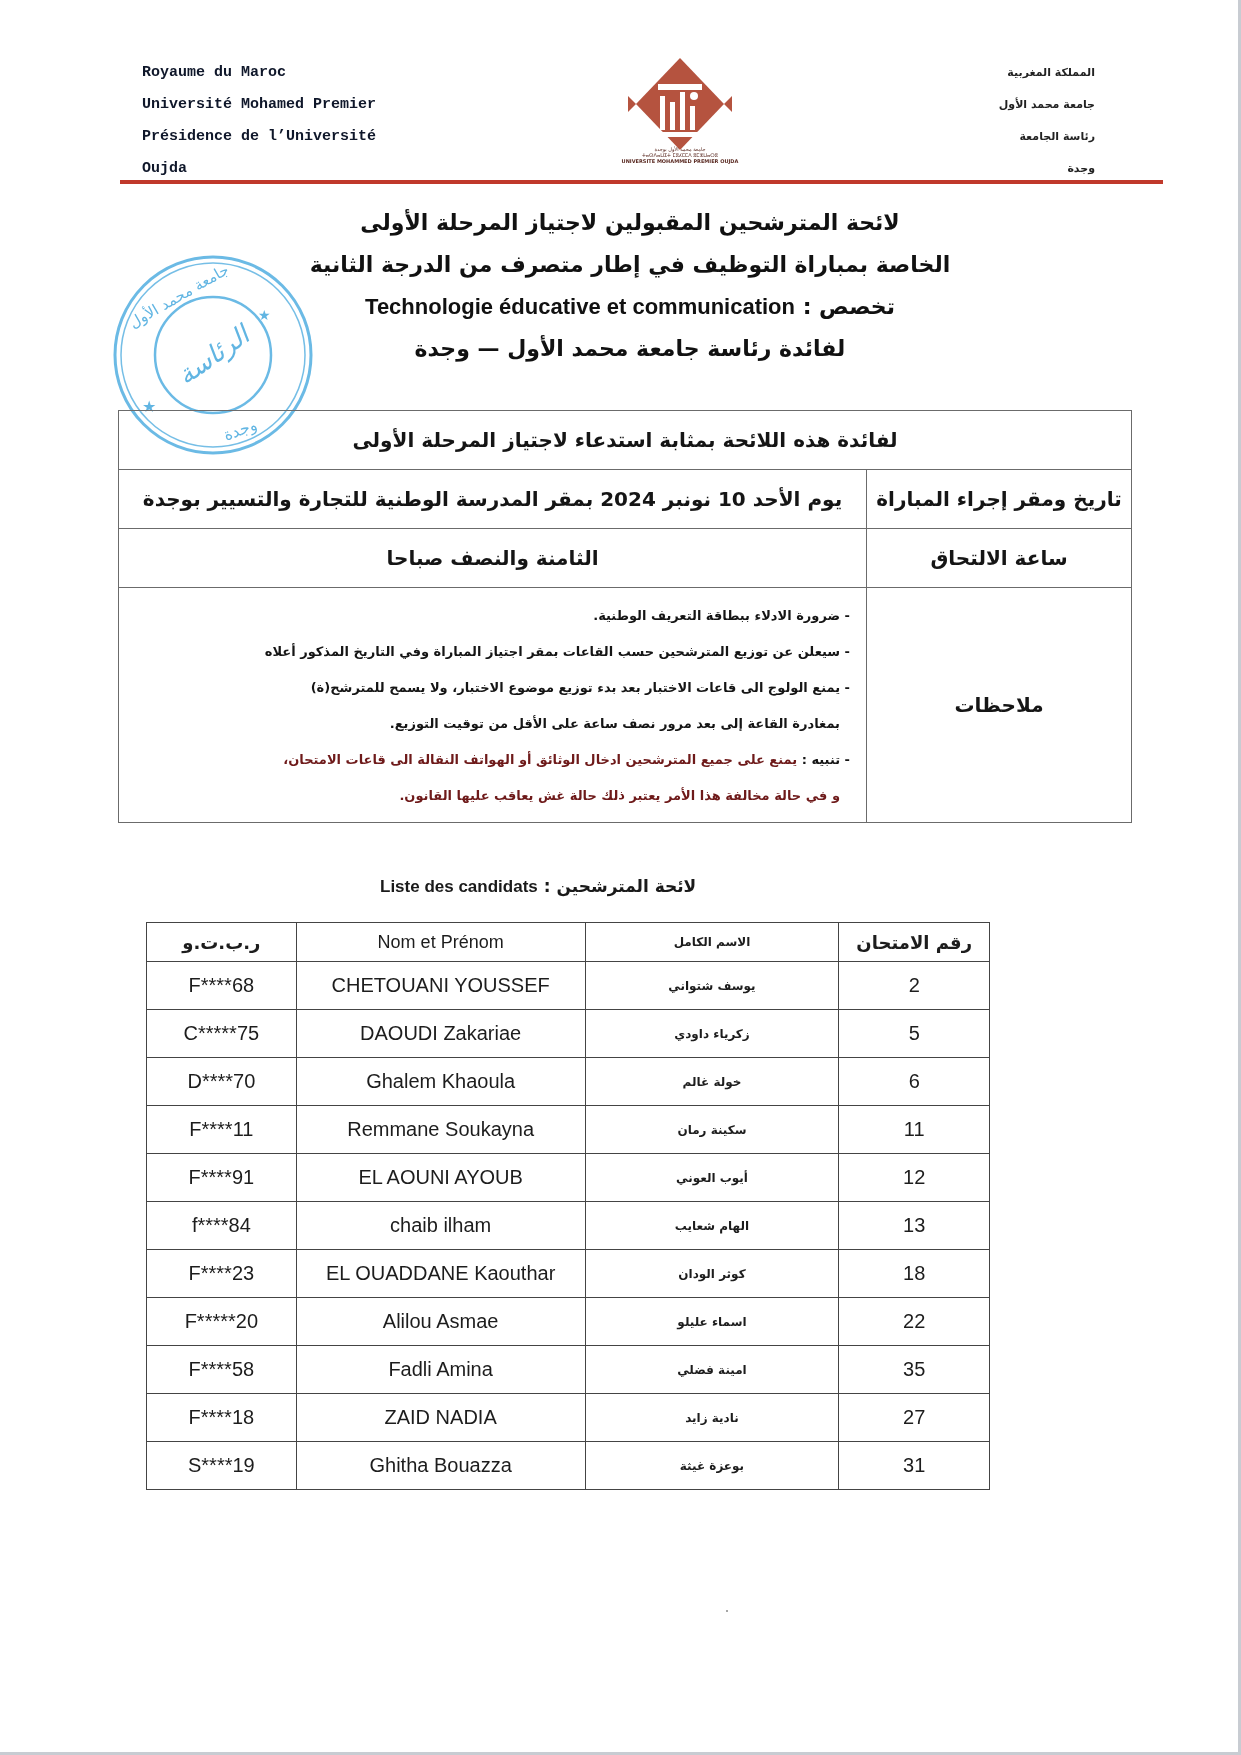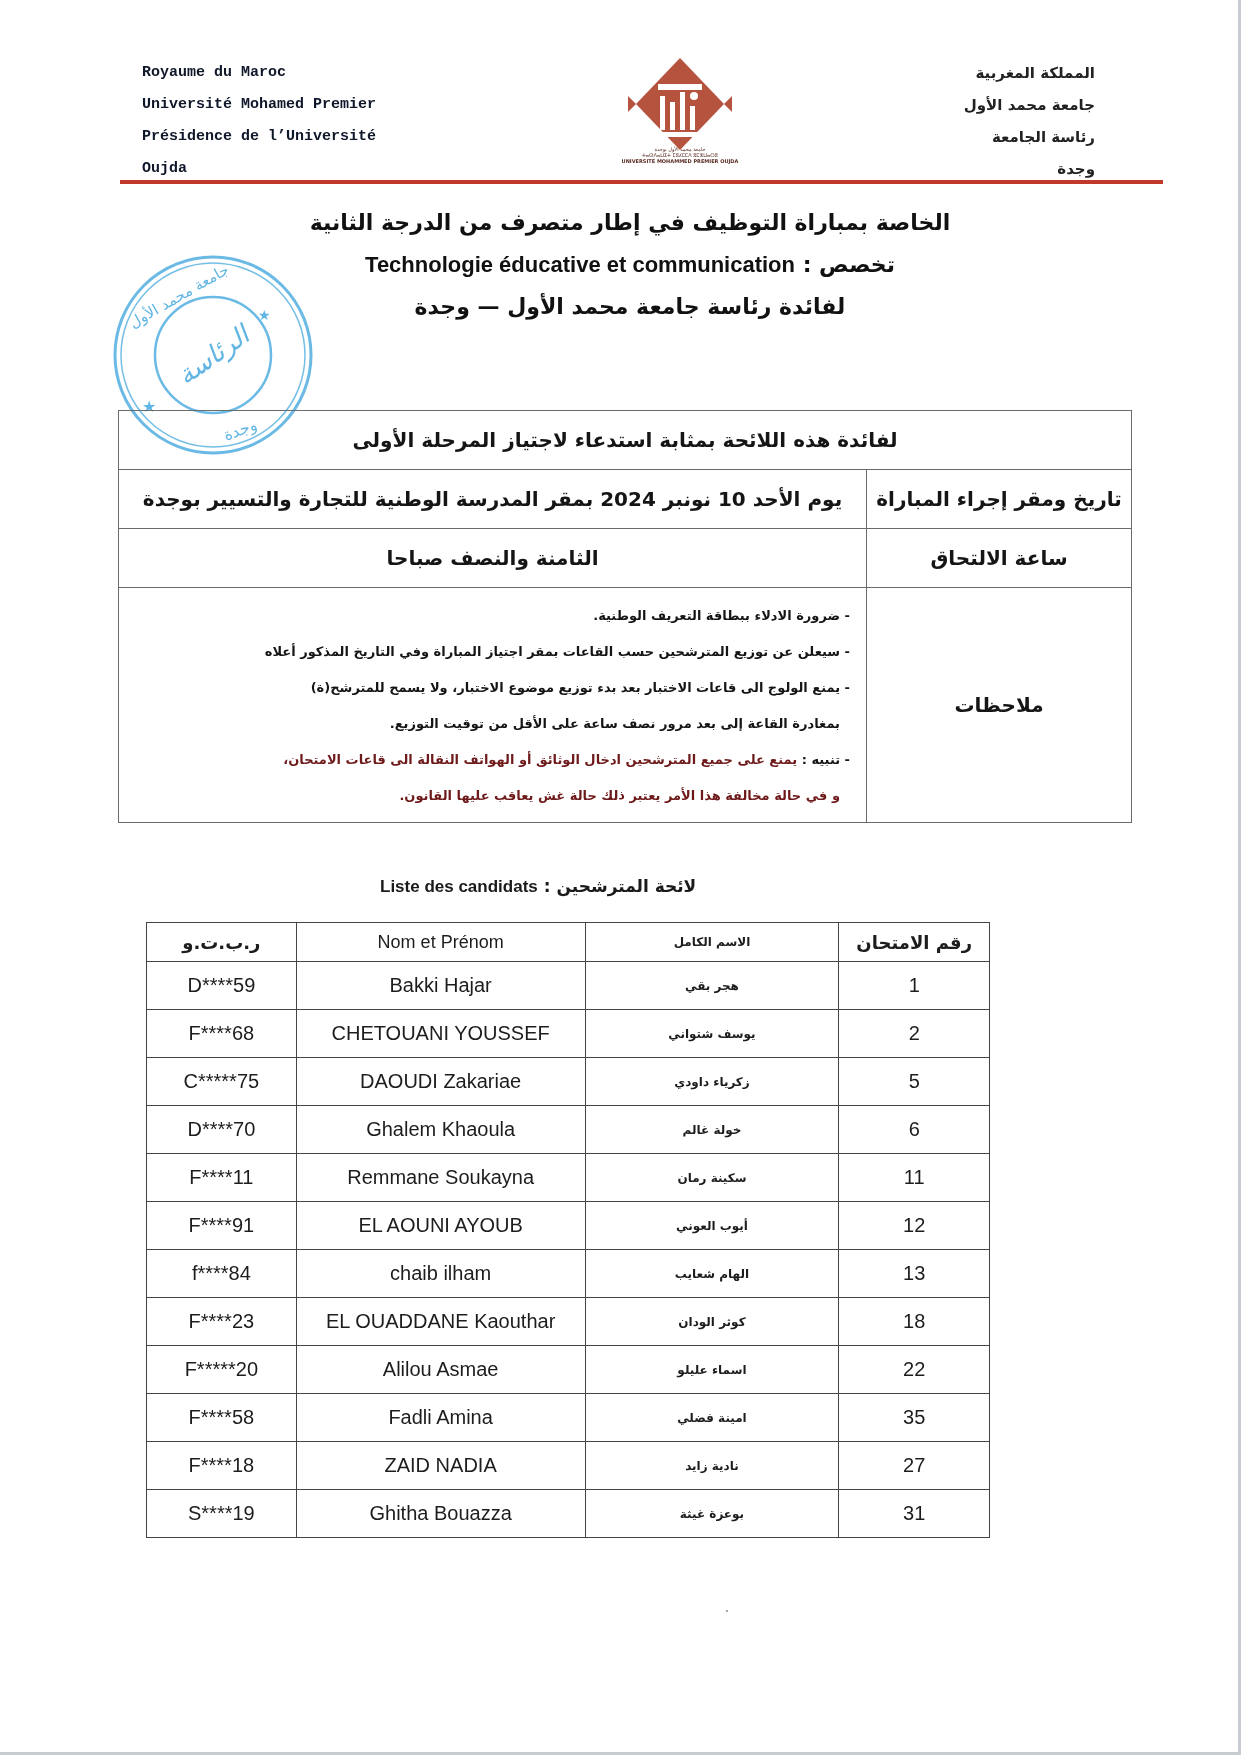--- a/index.html
+++ b/index.html
@@ -6,21 +6,21 @@
   body {
     width: 1241px; height: 1755px; background: #ffffff; position: relative; overflow: hidden;
     font-family: "DejaVu Sans", sans-serif; color: #1a1a1a;
   }
   .page-edge { position: absolute; right: 0; top: 0; width: 3px; height: 1755px; background: #c8ccd2; }
   .page-edge-bottom { position: absolute; left: 0; bottom: 0; width: 1241px; height: 3px; background: #c8ccd2; }
 
   
   .hdr-left { position: absolute; left: 142px; top: 60px; font-family: Liberation Mono, monospace; font-size: 15px; font-weight: bold; color: #0f172a; }
   .hdr-left div { height: 32px; line-height: 26px; }
-  .hdr-right { position: absolute; right: 146px; top: 60px; direction: rtl; text-align: right; font-family: "DejaVu Sans", sans-serif; font-size: 15px; font-weight: bold; color: #222; }
+  .hdr-right { position: absolute; right: 146px; top: 60px; direction: rtl; text-align: right; font-family: "DejaVu Sans", sans-serif; font-size: 11px; font-weight: bold; color: #222; }
   .hdr-right div { height: 32px; line-height: 26px; }
   .logo { position: absolute; left: 628px; top: 56px; width: 104px; height: 110px; }
   .logo-caption { position: absolute; left: 620px; top: 146px; width: 120px; text-align: center; font-size: 5px; color: #5a2a22; line-height: 6px; }
   .red-rule { position: absolute; left: 120px; top: 180px; width: 1043px; height: 4px; background: #c0392b; }
 
   
   .titles { position: absolute; left: 300px; top: 202px; width: 660px; text-align: center; }
   .titles .t { height: 42px; line-height: 42px; font-size: 22px; font-weight: bold; color: #111; }
   .titles .ar { direction: rtl; }
   .spec-line { direction: rtl; }
@@ -100,20 +100,21 @@
   <circle cx="105" cy="105" r="92" fill="none" stroke="#3aa3dc" stroke-width="1.5" opacity="0.7"></circle>
   <circle cx="105" cy="105" r="58" fill="none" stroke="#3aa3dc" stroke-width="2.5" opacity="0.75"></circle>
   <text x="150" y="70" font-size="14" fill="#3aa3dc" opacity="0.8">★</text>
   <text x="34" y="162" font-size="16" fill="#3aa3dc" opacity="0.8">★</text>
   <text x="105" y="42" text-anchor="middle" font-size="15" fill="#3aa3dc" opacity="0.8" transform="rotate(-30 105 105)">جامعة محمد الأول</text>
   <text x="105" y="114" text-anchor="middle" font-size="26" font-style="italic" fill="#3aa3dc" opacity="0.8" transform="rotate(-35 105 105)">الرئاسة</text>
   <text x="105" y="190" text-anchor="middle" font-size="16" fill="#3aa3dc" opacity="0.8" transform="rotate(-20 105 105)">وجدة</text>
 </svg>
 
 <div class="titles">
+  <div class="t ar">لائحة المترشحين المقبولين لاجتياز المرحلة الأولى</div>
   <div class="t ar">الخاصة بمباراة التوظيف في إطار متصرف من الدرجة الثانية</div>
   <div class="t spec-line">
     <span>تخصص :</span>
     <span class="latin">Technologie éducative et communication</span>
   </div>
   <div class="t ar">لفائدة رئاسة جامعة محمد الأول — وجدة</div>
 </div>
 
 <table class="info">
   <tbody>
@@ -153,26 +154,20 @@
   <thead>
     <tr>
       <th class="c-cin">ر.ب.ت.و</th>
       <th class="c-fr">Nom et Prénom</th>
       <th class="c-ar">الاسم الكامل</th>
       <th class="c-num">رقم الامتحان</th>
     </tr>
   </thead>
   <tbody id="cand-body">
       <tr>
-        <td class="c-cin">D****59</td>
-        <td class="c-fr">Bakki Hajar</td>
-        <td class="c-ar">هجر بقي</td>
-        <td class="c-num">1</td>
-      </tr>
-      <tr>
         <td class="c-cin">F****68</td>
         <td class="c-fr">CHETOUANI YOUSSEF</td>
         <td class="c-ar">يوسف شتواني</td>
         <td class="c-num">2</td>
       </tr>
       <tr>
         <td class="c-cin">C*****75</td>
         <td class="c-fr">DAOUDI Zakariae</td>
         <td class="c-ar">زكرياء داودي</td>
         <td class="c-num">5</td>

